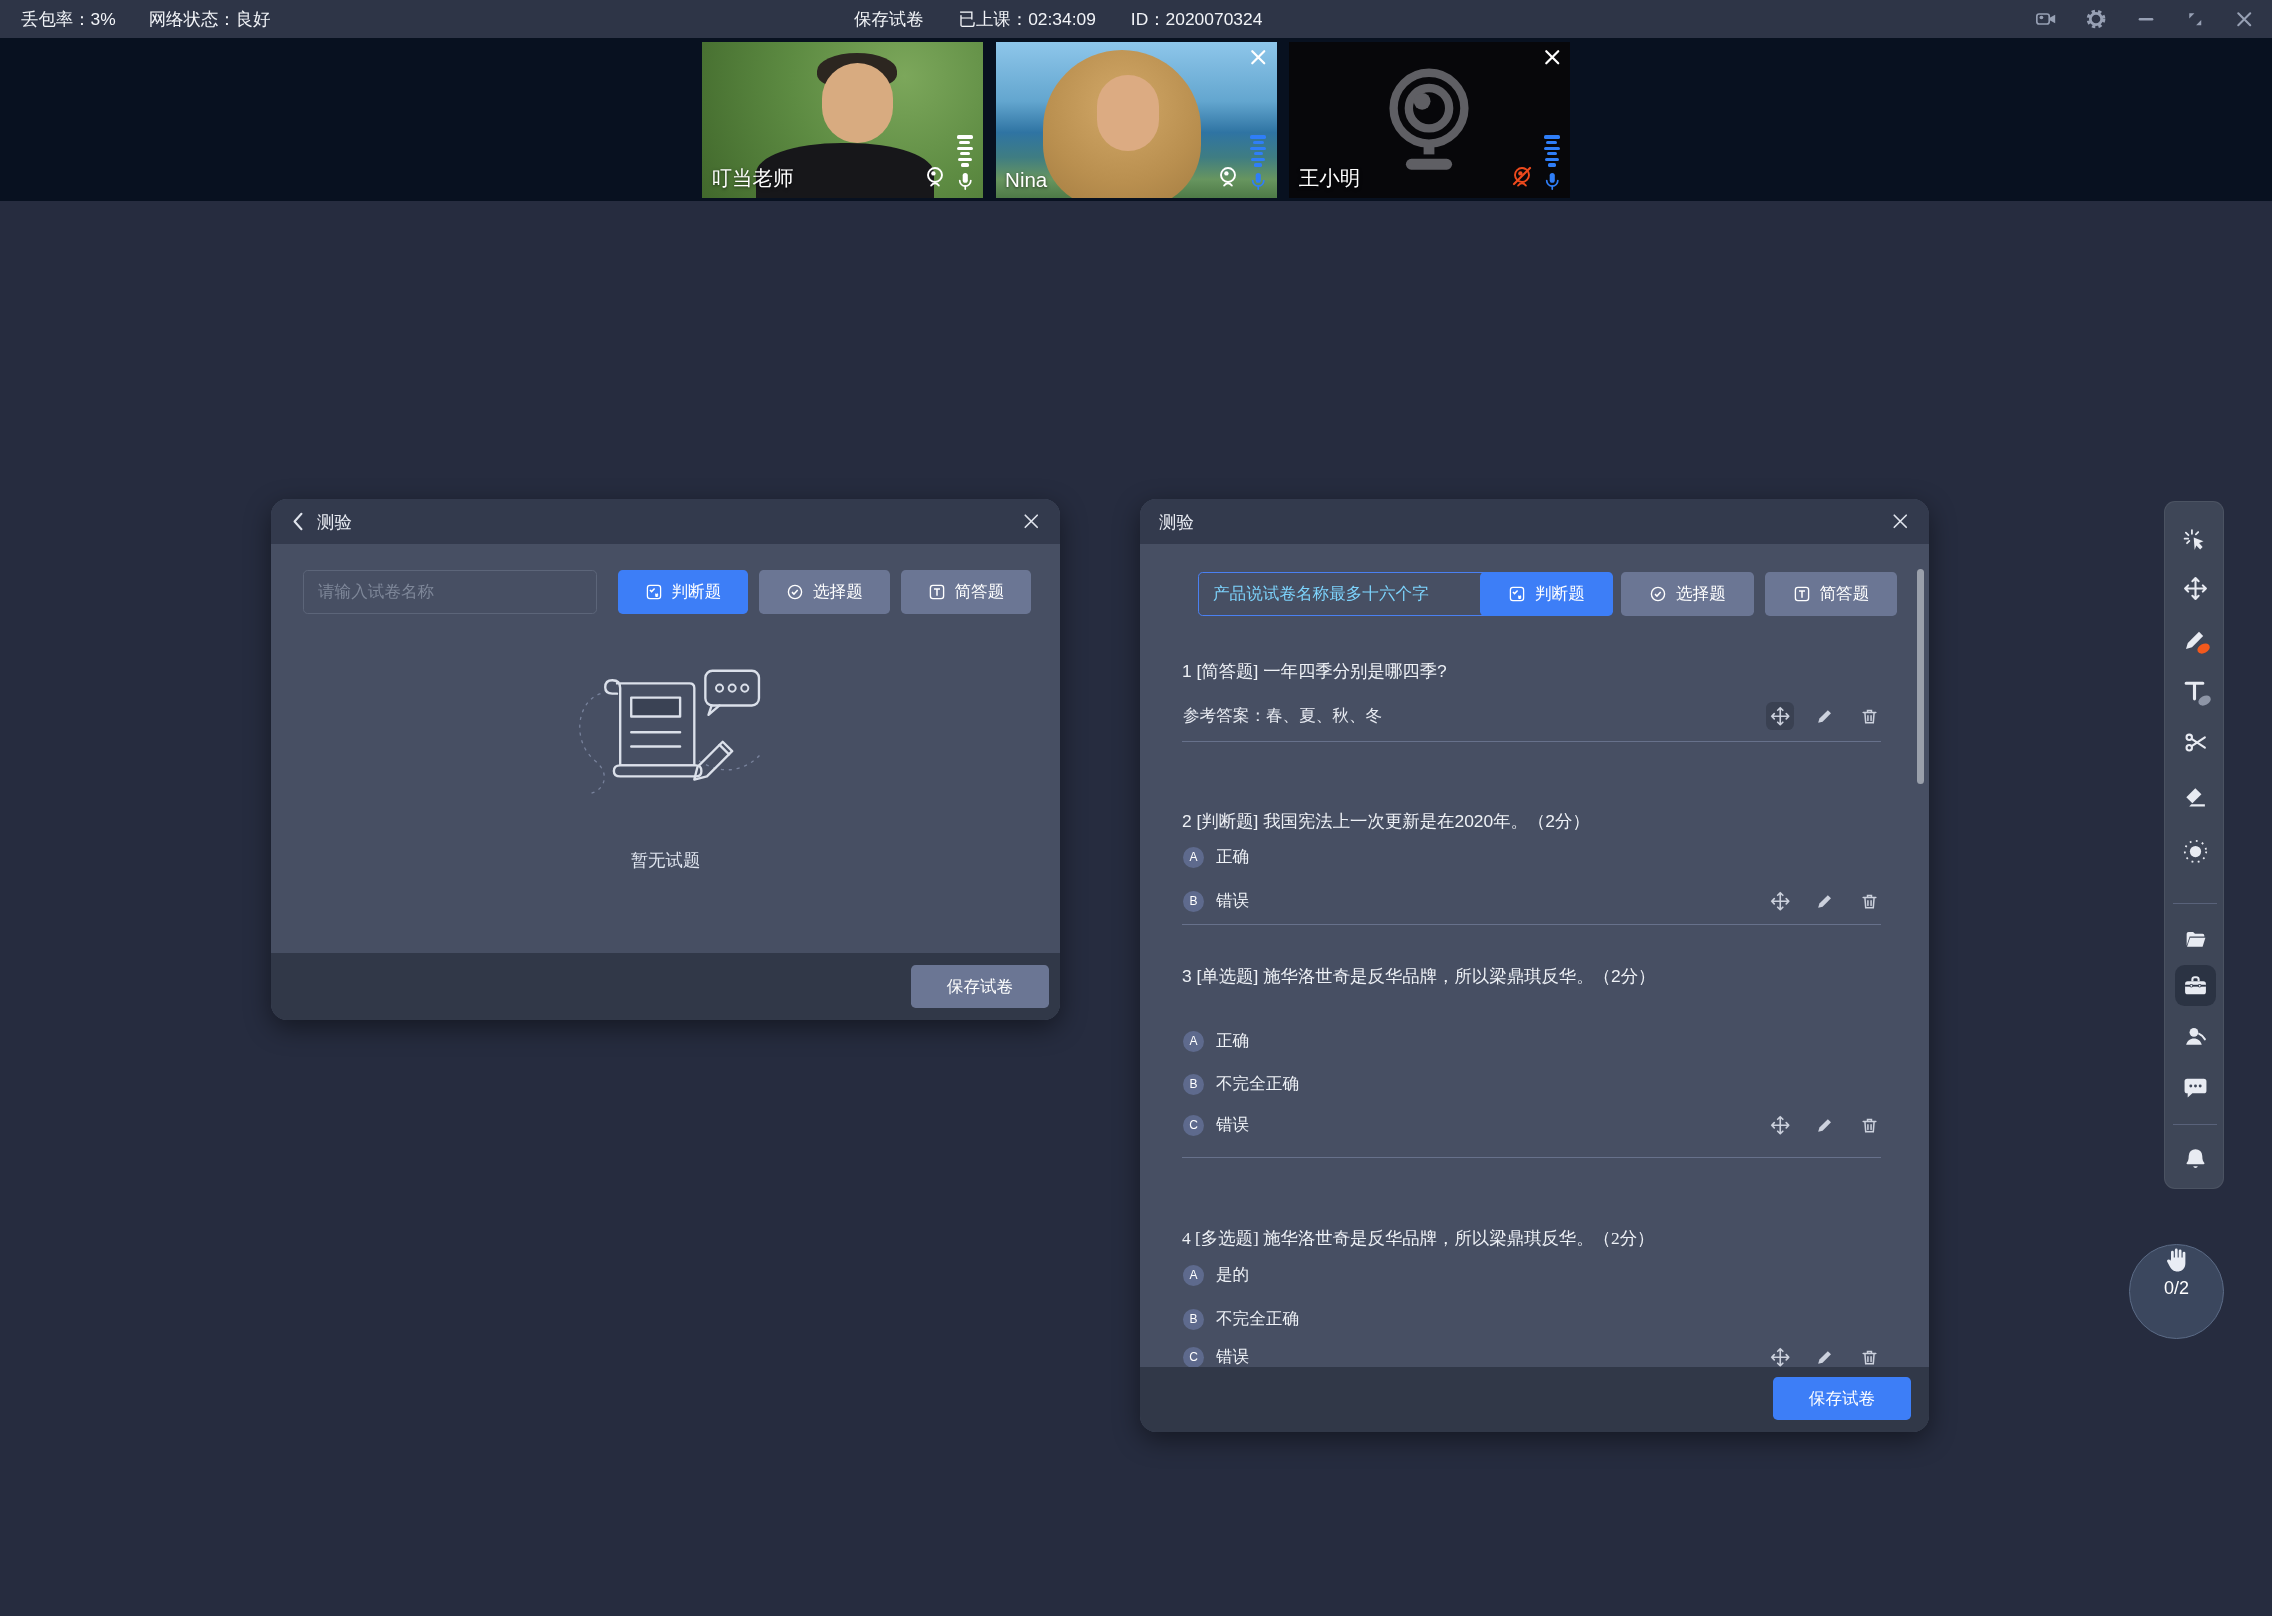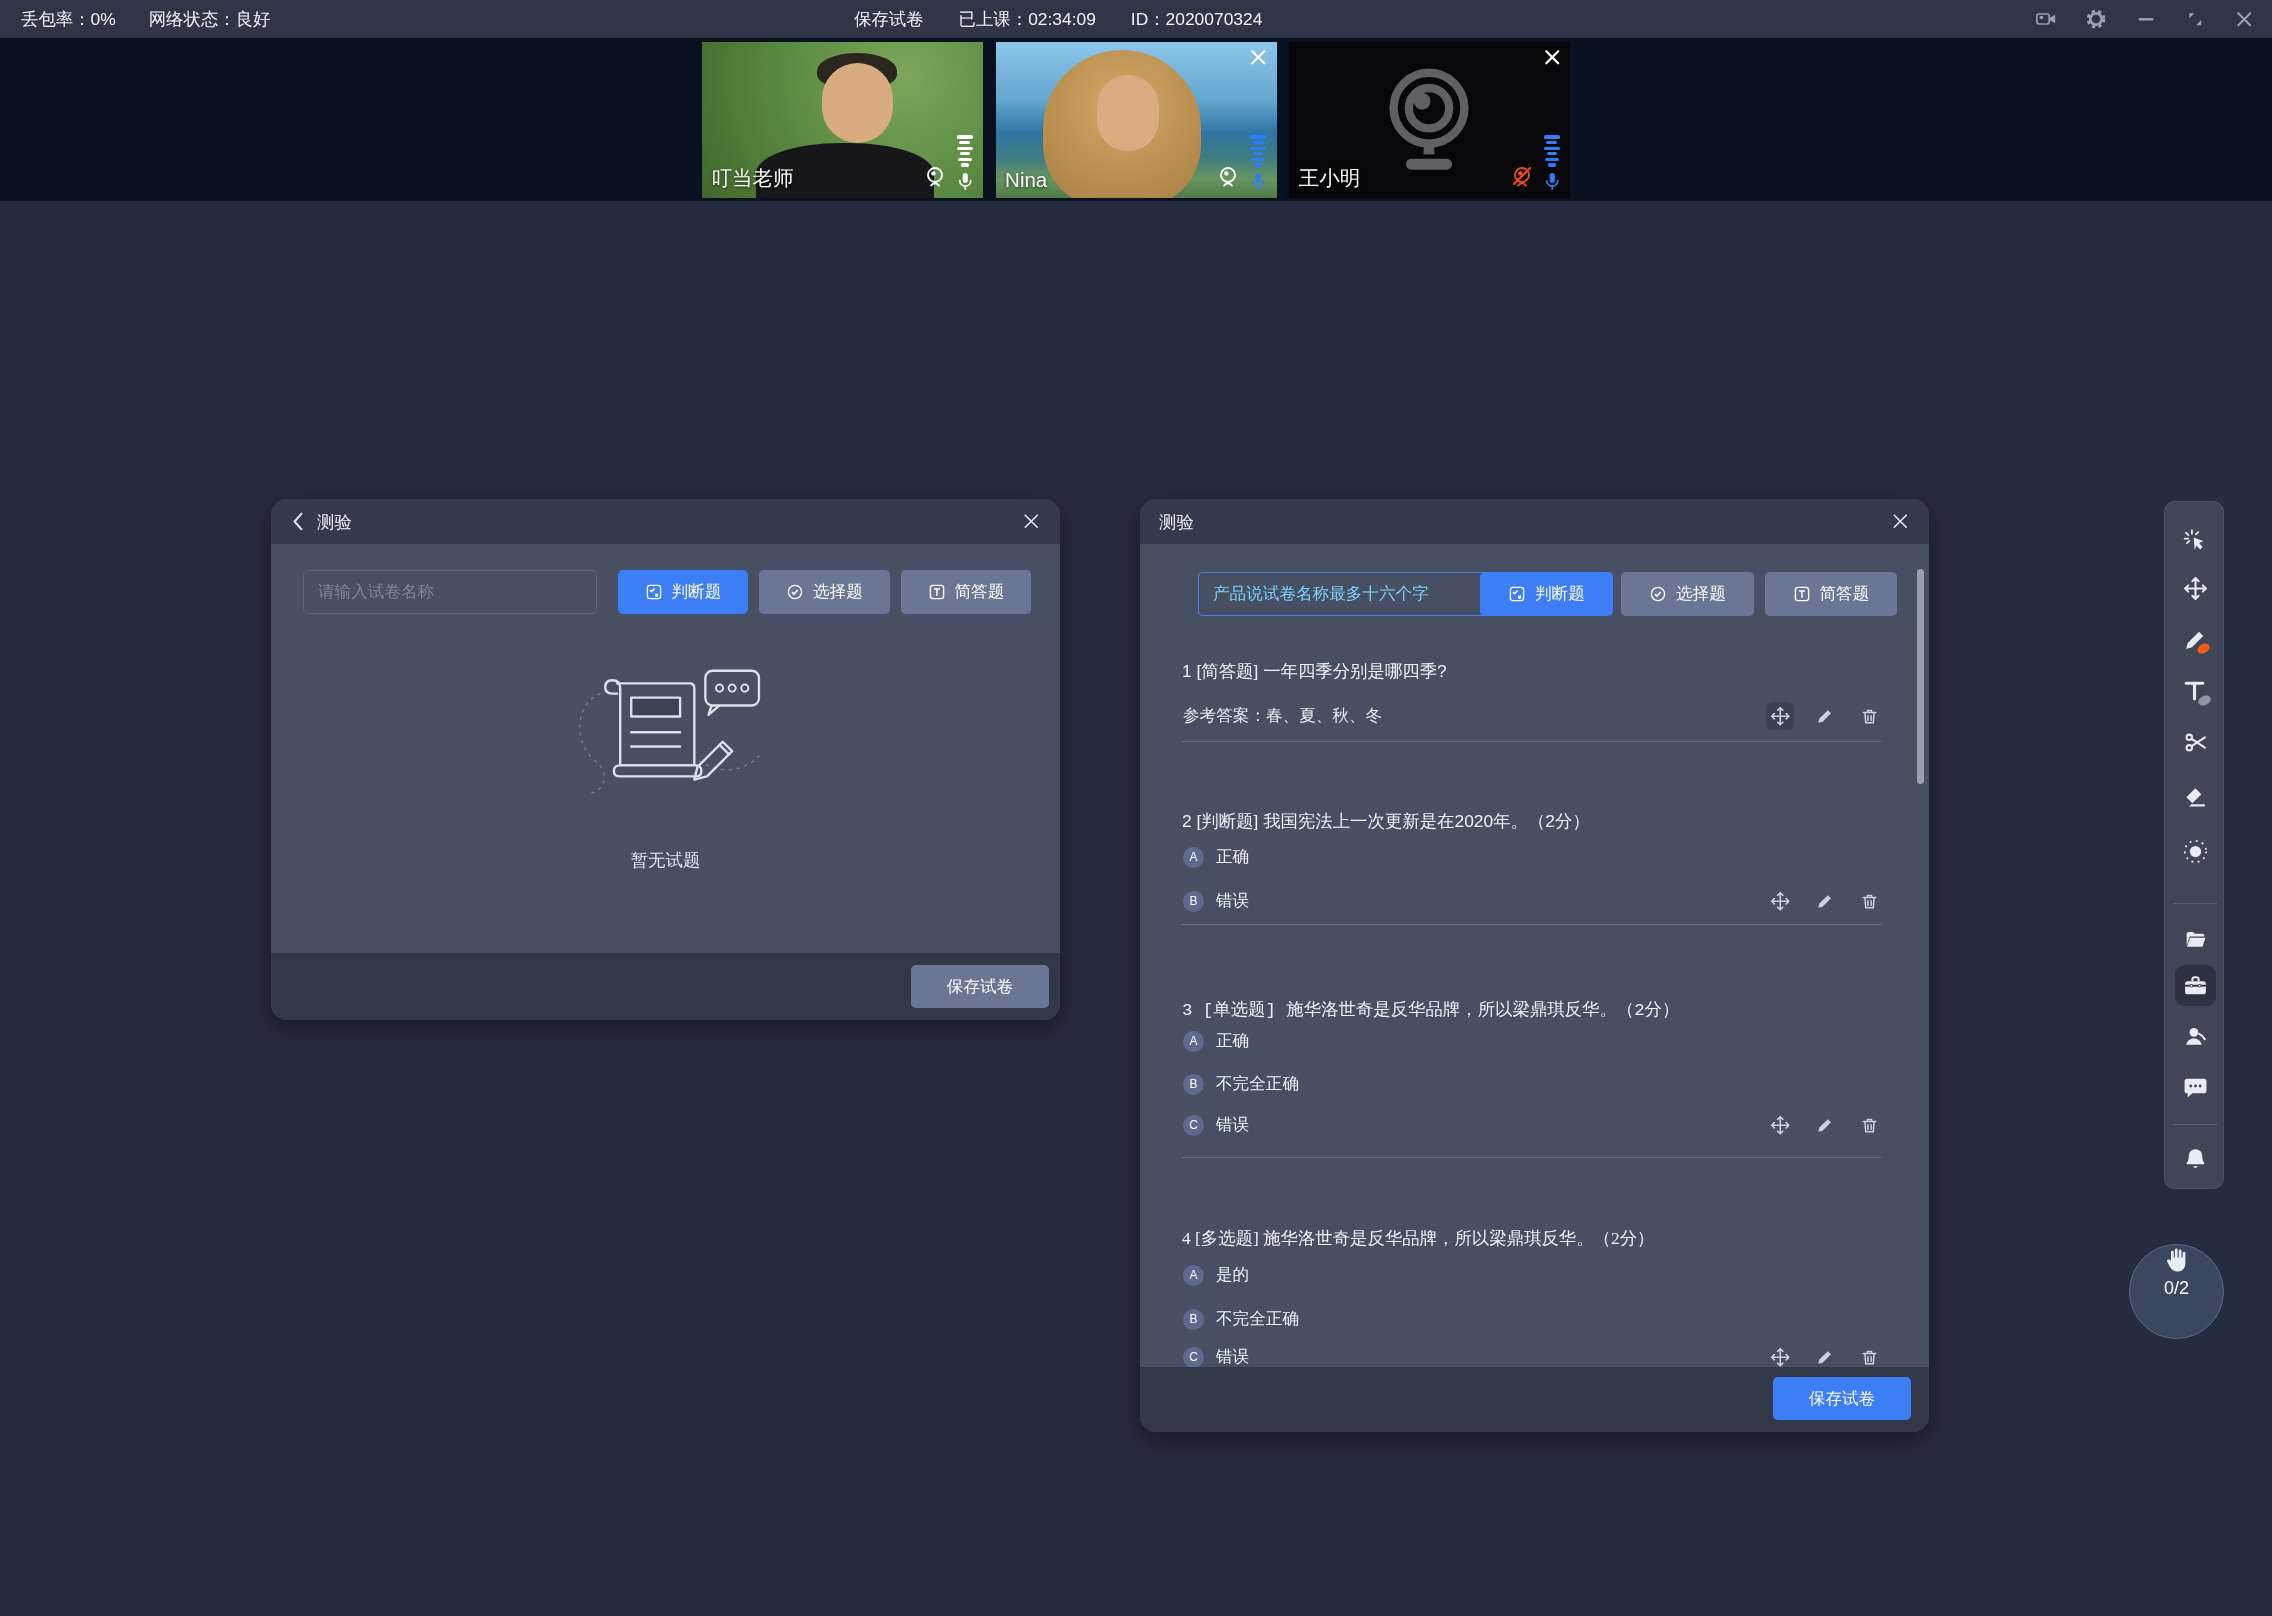--- a/index.html
+++ b/index.html
@@ -88,21 +88,21 @@
     align-items:center;gap:3.2px;color:#e9edf5;cursor:pointer;}
   .hand-count{font-size:18px;color:#fff;}
 </style>
 </head>
 <body>
 
 <div class="screen">
 
   <div class="topbar">
     <div class="tb-left">
-      <span>丢包率：0%</span>
+      <span>丢包率：3%</span>
       <span>网络状态：良好</span>
     </div>
     <div class="tb-center">
       <span>保存试卷</span>
       <span>已上课：02:34:09</span>
       <span>ID：2020070324</span>
     </div>
     <div class="tb-right">
       <span>
         <svg width="22" height="22" viewBox="0 0 24 24" fill="none" stroke="currentColor" stroke-width="1.8">
@@ -395,21 +395,21 @@
           </svg>
       </span>
       <span class="act">
         <svg width="19" height="19" viewBox="0 0 24 24" fill="none" stroke="currentColor" stroke-width="1.9" stroke-linecap="round">
           <path d="M4 7h16M9.5 7V4.5h5V7M6.2 7l1 13h9.6l1-13M10 11v6M14 11v6"></path>
           </svg>
       </span>
     </div>
     <div class="q-div" style="top:425px;"></div>
 
-    <div class="q-title" style="top:498px;font-family:Liberation Mono, monospace;">3 [单选题] 施华洛世奇是反华品牌，所以梁鼎琪反华。（2分）</div>
+    <div class="q-title" style="top:465px;">3 [单选题] 施华洛世奇是反华品牌，所以梁鼎琪反华。（2分）</div>
     <div class="opt" style="top:531px;">
       <span class="opt-badge">A</span>
       <span class="opt-text">正确</span>
     </div>
     <div class="opt" style="top:574px;">
       <span class="opt-badge">B</span>
       <span class="opt-text">不完全正确</span>
     </div>
     <div class="opt" style="top:615px;">
       <span class="opt-badge">C</span>

